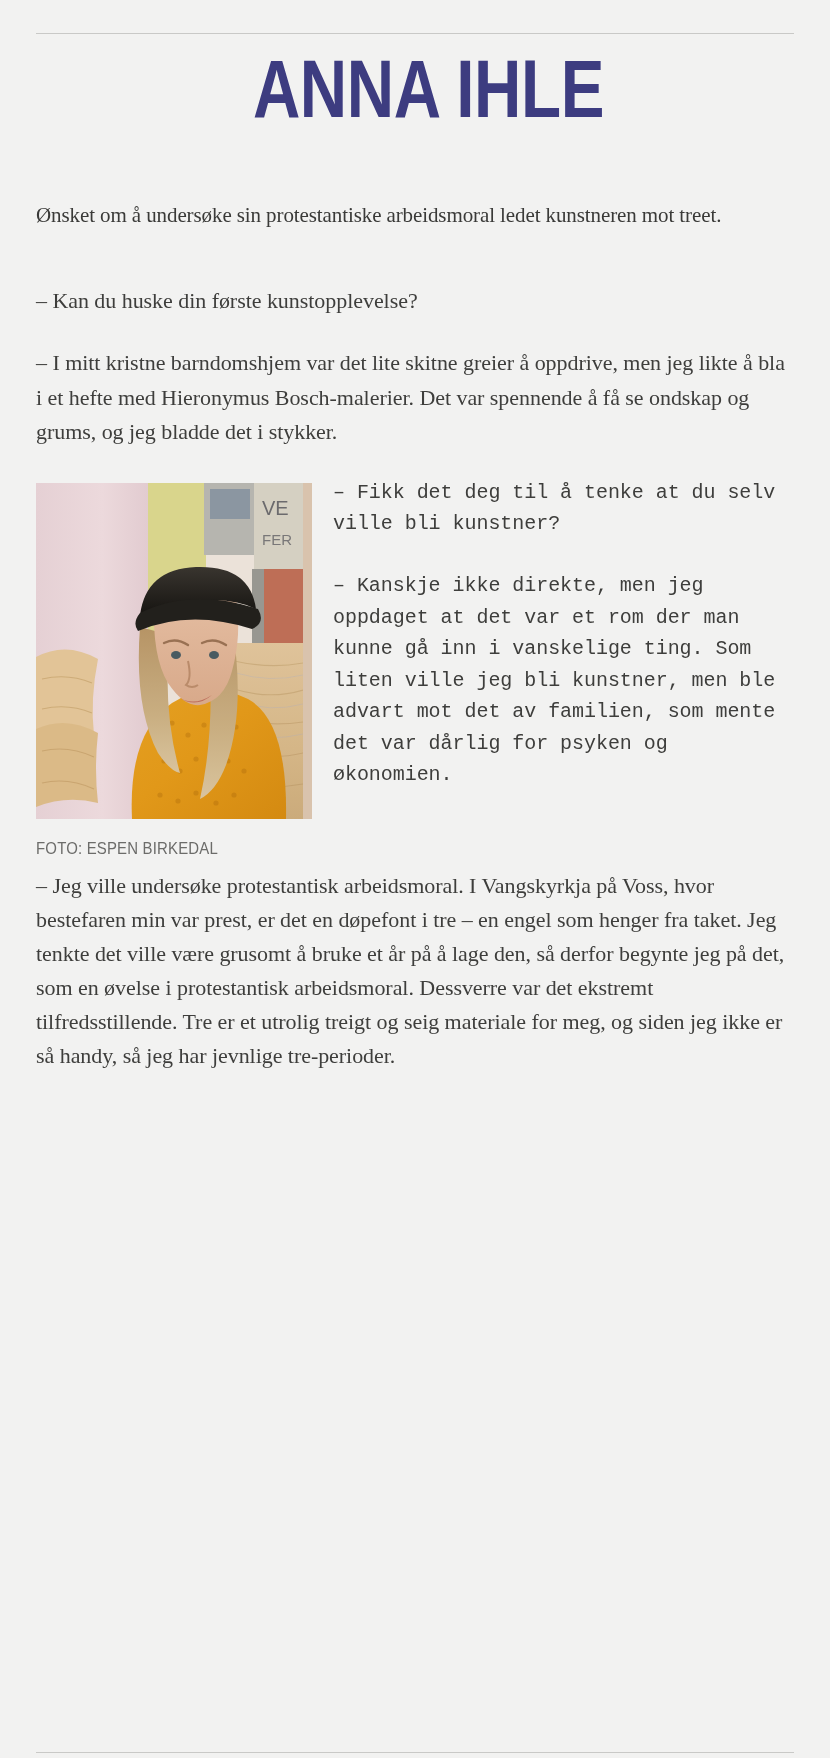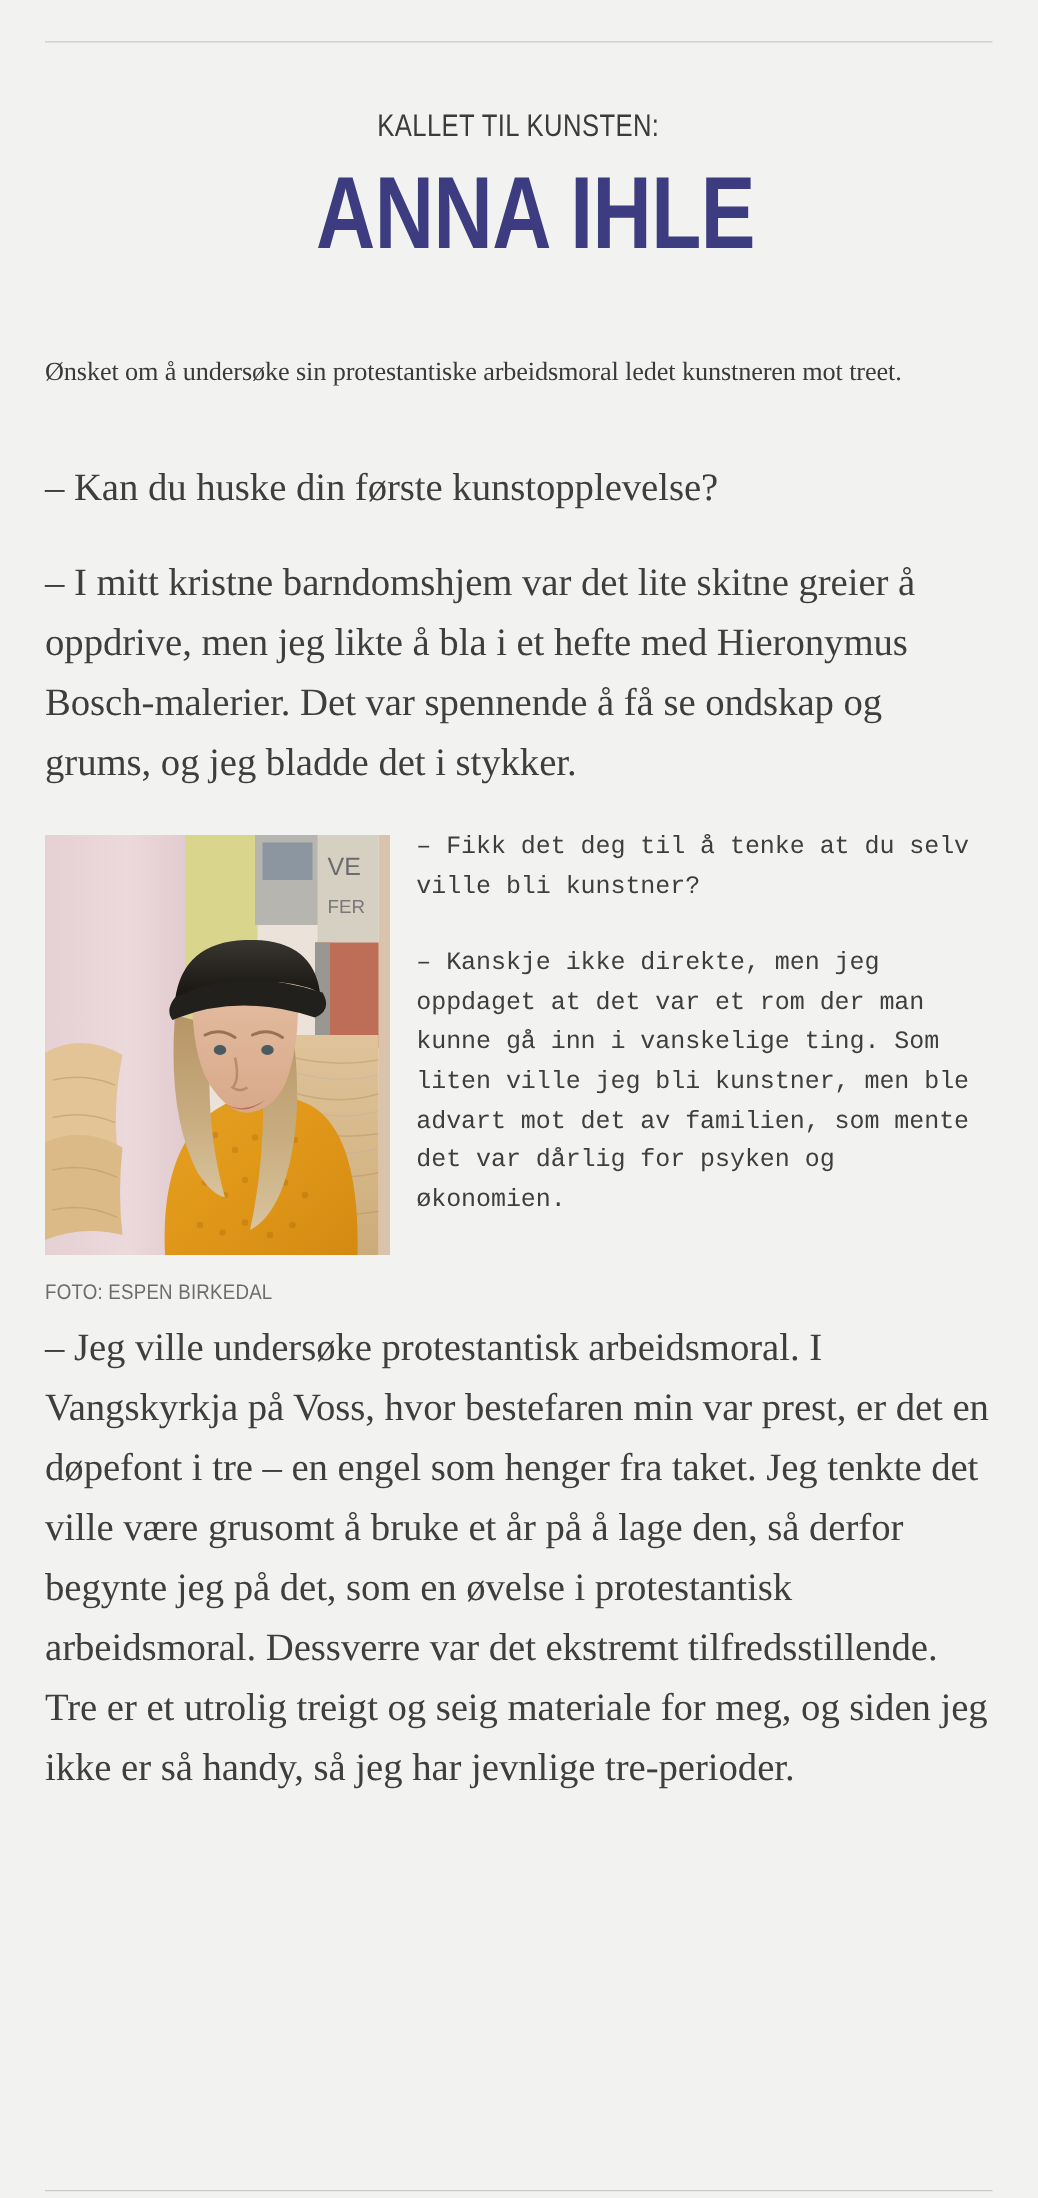--- a/index.html
+++ b/index.html
@@ -77,21 +77,21 @@
     font-family: "Liberation Serif", serif;
     font-size: 21px;
     line-height: 1.33;
     color: #3a3a38;
     margin-top: 76px;
     letter-spacing: -0.1px;
   }
 
   p.para {
     font-family: "Liberation Serif", serif;
-    font-size: 31px;
+    font-size: 22px;
     line-height: 1.55;
     color: #3e3e3c;
     margin: 0 0 28px 0;
     letter-spacing: -0.05px;
   }
 
   p.para.first { margin-top: 54px; }
 
   .flow {
     position: relative;
@@ -142,23 +142,20 @@
     bottom: 38px;
   }
 </style>
 </head>
 <body>
 
 <div class="page">
 
   <div class="rule rule-top"></div>
 
-  <div class="kicker-wrap">
-    <div class="kicker">KALLET TIL KUNSTEN:</div>
-  </div>
 
   <div class="headline-wrap">
     <h1 class="headline" style="margin:0;">ANNA IHLE</h1>
   </div>
 
   <div class="body-col">
 
     <div class="deck">Ønsket om å undersøke sin protestantiske arbeidsmoral ledet kunstneren mot treet.</div>
 
     <p class="para first">– Kan du huske din første kunstopplevelse?</p>

